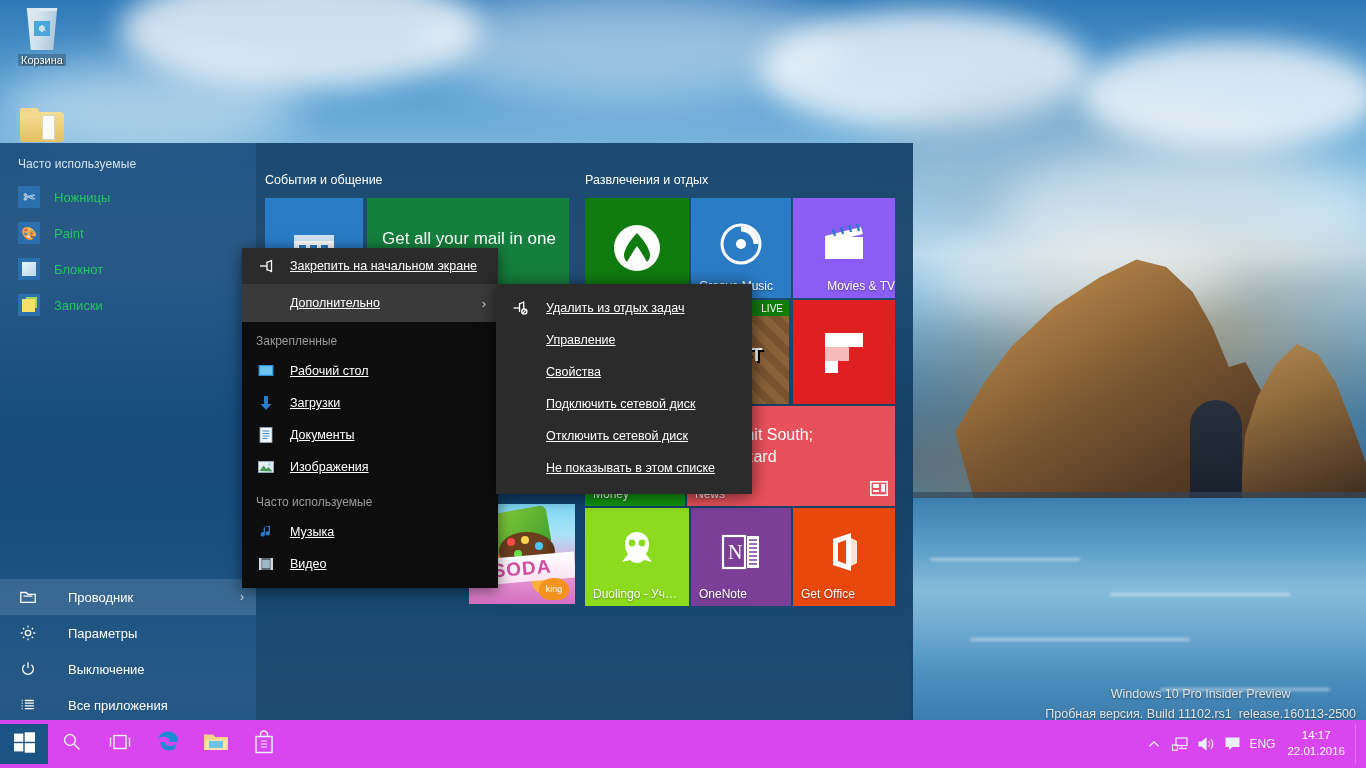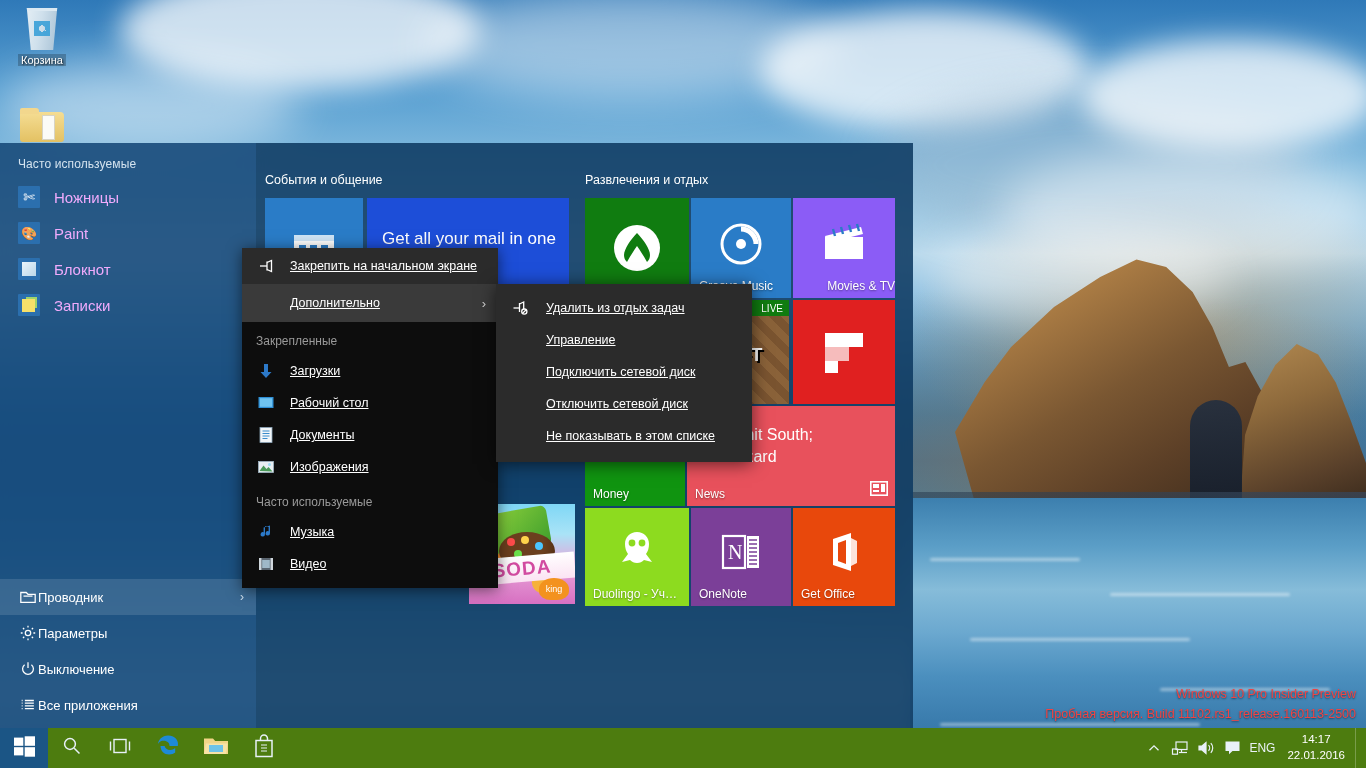--- a/index.html
+++ b/index.html
@@ -147,21 +147,21 @@
   }
   #user-name { color: #fff; font-size: 14px; }
 
   .section-head {
     color: #d4e3ef; font-size: 12px; padding: 14px 0 8px 18px; letter-spacing: .1px;
   }
   .app-row {
     display: flex; align-items: center; gap: 14px; height: 36px; padding-left: 18px;
     cursor: default;
   }
-  .app-row .aname { color: #f0abfc; font-size: 15px; }
+  .app-row .aname { color: #22c55e; font-size: 13px; }
   .app-ico { width: 22px; height: 22px; flex: none; border-radius: 1px; position: relative; }
 
   .ico-scissors { background: #2b6fae; }
   .ico-scissors::after {
     content: "✄"; position: absolute; inset: 0; color: #fff; font-size: 14px;
     display: flex; align-items: center; justify-content: center;
   }
   .ico-paint { background: #2b6fae; }
   .ico-paint::after {
     content: "🎨"; position: absolute; inset: 0; font-size: 13px;
@@ -173,21 +173,21 @@
     background: linear-gradient(135deg, #eaf4fb 0%, #bcd8ea 100%);
   }
   .ico-sticky { background: #2b6fae; }
   .ico-sticky::after {
     content: ""; position: absolute; left: 4px; top: 5px; width: 13px; height: 13px;
     background: #f6e06a; box-shadow: 3px -3px 0 -1px #9fd46b;
   }
 
   #start-left-bottom { margin-top: auto; padding-bottom: 10px; }
   .sys-row {
-    display: flex; align-items: center; gap: 0; height: 36px; padding: 0 12px 0 18px;
+    display: flex; align-items: center; gap: 30px; height: 36px; padding: 0 12px 0 18px;
     cursor: default;
   }
   .sys-row .sname { color: #fff; font-size: 13px; }
   .sys-row.active { background: rgba(255,255,255,0.12); }
   .sys-row .chev { margin-left: auto; color: #cfe0ee; font-size: 12px; }
   .sys-ico { width: 20px; height: 20px; flex: none; color: #fff; display: flex; align-items: center; justify-content: center; }
   .sys-ico svg { width: 18px; height: 18px; fill: none; stroke: #fff; stroke-width: 1.4; }
 
   
   .group-title { position: absolute; color: #fff; font-size: 12.5px; }
@@ -225,29 +225,29 @@
     position: absolute; left: 496px; top: 284px; width: 256px;
     background: #2b2b2b; box-shadow: 0 2px 16px rgba(0,0,0,0.6);
     z-index: 50; padding: 8px 0 10px 0;
   }
   #ctx-sub .ctx-item { height: 32px; gap: 16px; padding-left: 14px; }
 
   .mini { width: 18px; height: 18px; }
 
   
   #watermark {
-    position: absolute; right: 10px; bottom: 44px; text-align: right;
-    color: #ef4444; font-size: 12.5px; line-height: 1.55;
+    position: absolute; right: 10px; bottom: 44px; text-align: center;
+    color: #e5e5e5; font-size: 12.5px; line-height: 1.55;
     text-shadow: 0 1px 2px rgba(0,0,0,0.5);
   }
 
   
   #taskbar {
-    position: absolute; left: 0; bottom: 0; width: 1366px; height: 40px;
-    background: #4d7c0f; display: flex; align-items: center;
+    position: absolute; left: 0; bottom: 0; width: 1366px; height: 48px;
+    background: #d946ef; display: flex; align-items: center;
   }
   #start-btn {
     width: 48px; height: 40px; background: #1b5585;
     display: flex; align-items: center; justify-content: center; cursor: default;
   }
   .tb-btn {
     width: 48px; height: 40px; display: flex; align-items: center; justify-content: center; cursor: default;
   }
   #tray { margin-left: auto; display: flex; align-items: center; height: 40px; padding-right: 4px; }
   .tray-ico {
@@ -377,21 +377,21 @@
             <rect x="2" y="6" width="40" height="6" fill="#cfe4f5"></rect>
             <rect x="7" y="16" width="7" height="6" fill="#2a7cc7"></rect>
             <rect x="18" y="16" width="7" height="6" fill="#2a7cc7"></rect>
             <rect x="29" y="16" width="7" height="6" fill="#2a7cc7"></rect>
             <rect x="7" y="25" width="7" height="5" fill="#2a7cc7"></rect>
             <rect x="18" y="25" width="7" height="5" fill="#2a7cc7"></rect>
           </svg>
       </div>
     </div>
 
-    <div class="tile" style="left:111px; top:55px; width:202px; height:98px; background:#1d4ed8;">
+    <div class="tile" style="left:111px; top:55px; width:202px; height:98px; background:#15803d;">
       <div style="position:absolute; left:15px; top:30px; color:#fff; font-size:17px; line-height:1.25;">Get all your mail in one</div>
     </div>
 
     <div class="tile" style="left:9px; top:157px; width:98px; height:98px; background:#2a7cc7;">
       <div class="tcenter">
         <svg width="34" height="38" viewBox="0 0 34 38">
             <path d="M5 11h24v25H5z" fill="#fff"></path>
             <path d="M12 12V8a5 5 0 0 1 10 0v4" stroke="#fff" stroke-width="2.6" fill="none"></path>
           </svg>
       </div>
@@ -545,33 +545,33 @@
       <span class="clabel">Дополнительно</span>
       <span class="carrow">›</span>
     </div>
   </div>
 
   <div class="ctx-head">Закрепленные</div>
 
   <div class="ctx-item">
     <span class="cicon">
       <svg class="mini" viewBox="0 0 18 18">
-          <path d="M7 2h4v8h3.5L9 16 3.5 10H7z" fill="#2c79c8"></path>
-        </svg>
-    </span>
-    <span class="clabel">Загрузки</span>
+          <rect x="1.5" y="3" width="15" height="11" fill="#2e8fd6"></rect>
+          <rect x="2.8" y="4.2" width="12.4" height="8.6" fill="#6fc3f0"></rect>
+        </svg>
+    </span>
+    <span class="clabel">Рабочий стол</span>
   </div>
   <div class="ctx-item">
     <span class="cicon">
       <svg class="mini" viewBox="0 0 18 18">
-          <rect x="1.5" y="3" width="15" height="11" fill="#2e8fd6"></rect>
-          <rect x="2.8" y="4.2" width="12.4" height="8.6" fill="#6fc3f0"></rect>
-        </svg>
-    </span>
-    <span class="clabel">Рабочий стол</span>
+          <path d="M7 2h4v8h3.5L9 16 3.5 10H7z" fill="#2c79c8"></path>
+        </svg>
+    </span>
+    <span class="clabel">Загрузки</span>
   </div>
   <div class="ctx-item">
     <span class="cicon">
       <svg class="mini" viewBox="0 0 18 18">
           <rect x="3" y="1.5" width="12" height="15" fill="#f2f6f9" stroke="#8aa5b8" stroke-width="0.8"></rect>
           <path d="M5.5 5h7M5.5 7.5h7M5.5 10h7M5.5 12.5h5" stroke="#3a8ccc" stroke-width="1.1"></path>
         </svg>
     </span>
     <span class="clabel">Документы</span>
   </div>
@@ -618,20 +618,24 @@
           <path d="M8.5 5l4.2-2v7"></path>
           <circle cx="13.3" cy="12.6" r="2.6"></circle>
           <path d="M11.5 14.4l3.6-3.6"></path>
       </svg>
     </span>
     <span class="clabel">Удалить из отдых задач</span>
   </div>
   <div class="ctx-item">
     <span class="cicon"></span>
     <span class="clabel">Управление</span>
+  </div>
+  <div class="ctx-item">
+    <span class="cicon"></span>
+    <span class="clabel">Свойства</span>
   </div>
   <div class="ctx-item">
     <span class="cicon"></span>
     <span class="clabel">Подключить сетевой диск</span>
   </div>
   <div class="ctx-item">
     <span class="cicon"></span>
     <span class="clabel">Отключить сетевой диск</span>
   </div>
   <div class="ctx-item">

